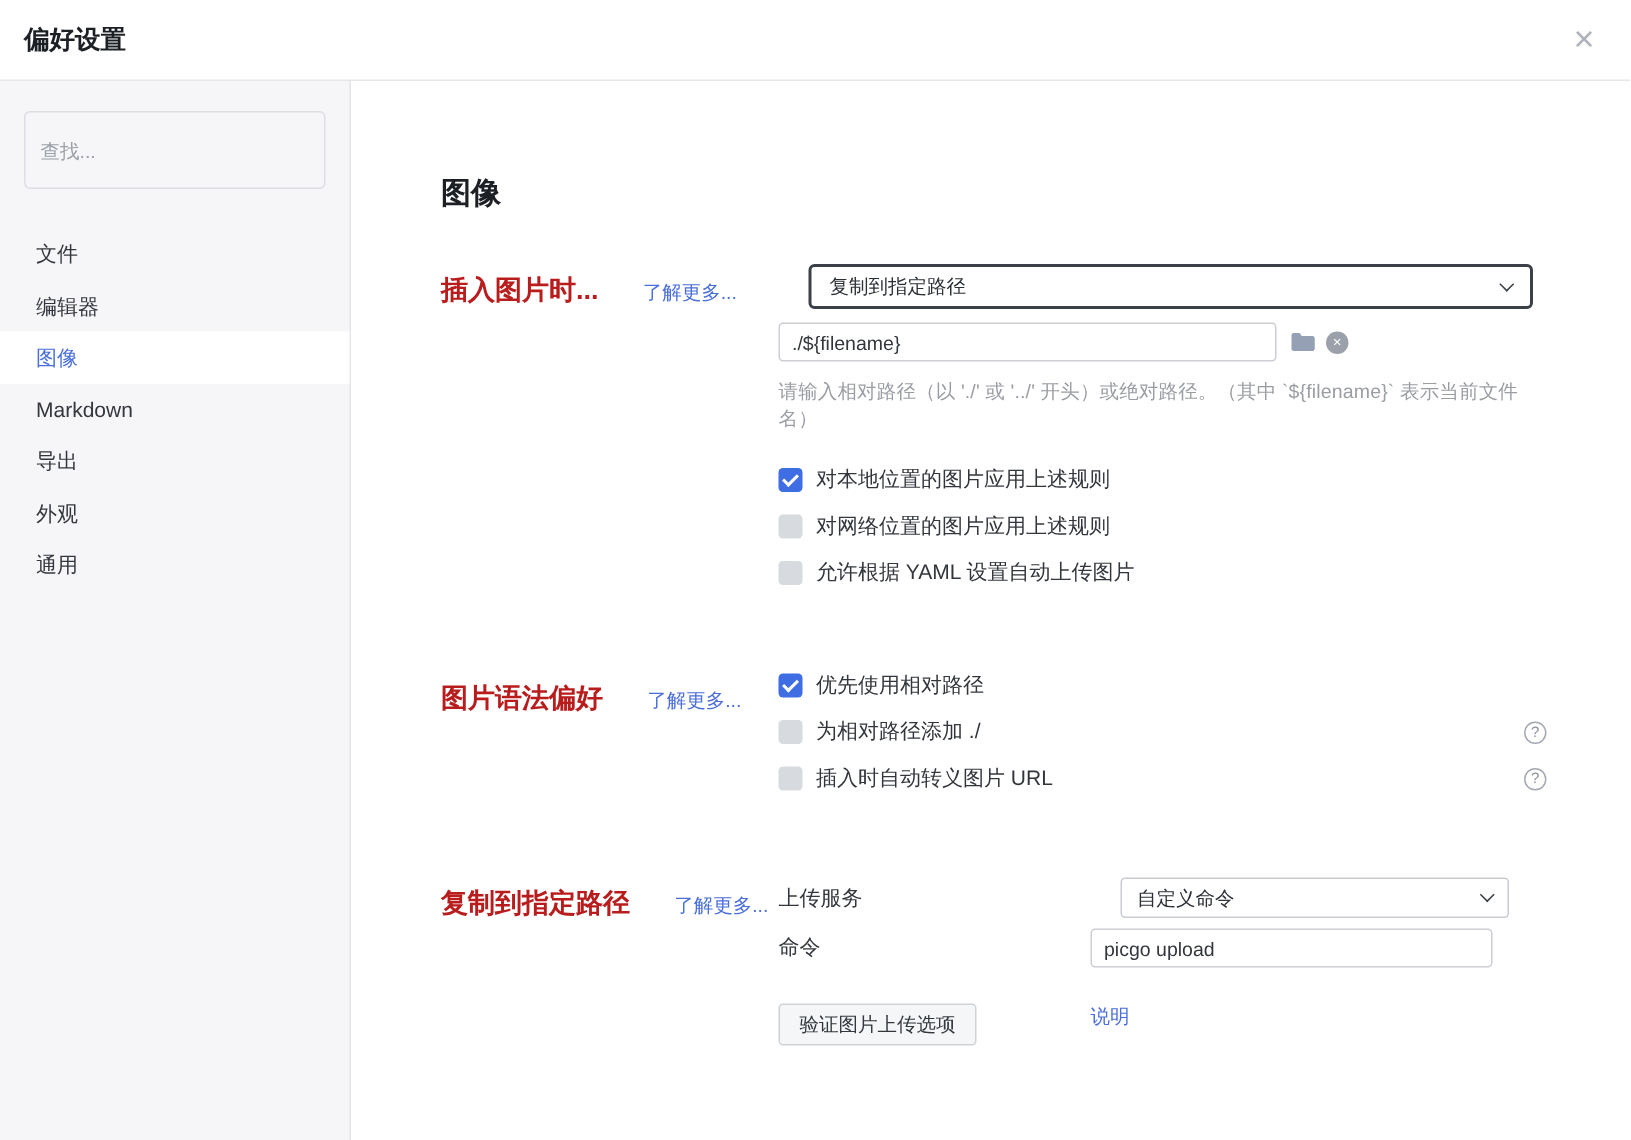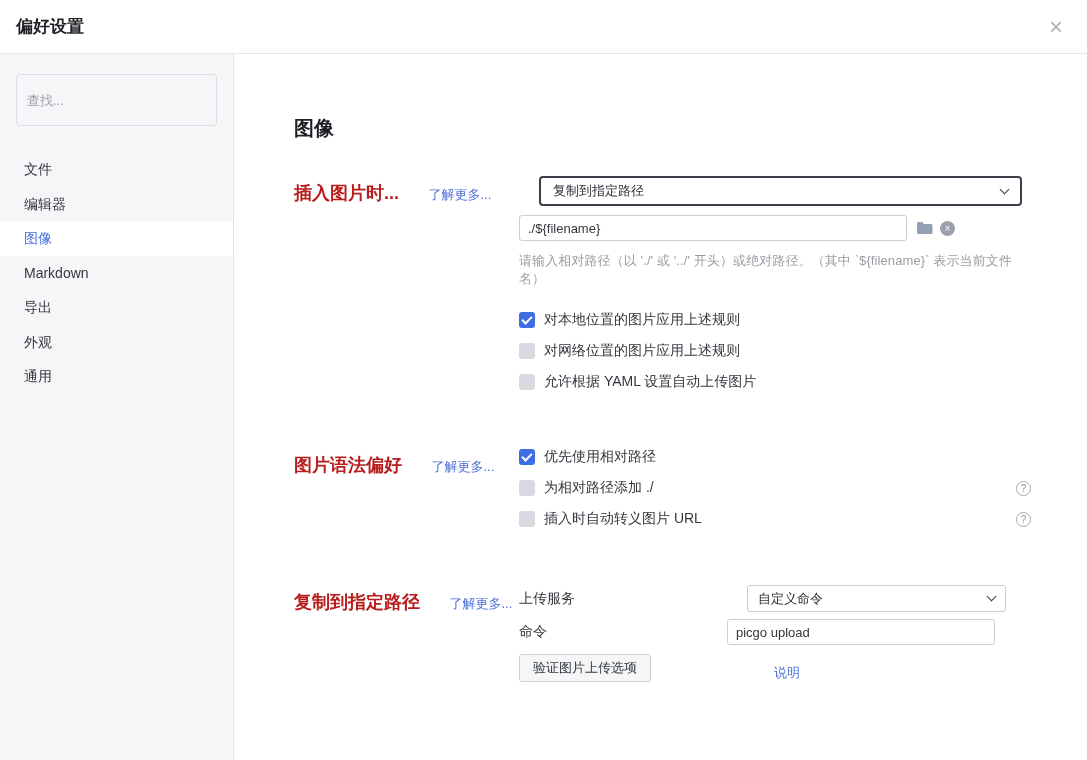--- a/index.html
+++ b/index.html
@@ -63,21 +63,21 @@
     border-right:1.6px solid #3a3f46; border-bottom:1.6px solid #3a3f46;
     transform:rotate(45deg); margin-top:-4px; margin-left:10px;
   }
 
   
   .path-row { display:flex; align-items:center; margin-top:9px; }
   .text-input {
     height:26px; border:1px solid #ccced4; border-radius:3px;
     padding:0 8px; font-size:13px; color:#33373d; font-family:inherit; outline:none; background:#fff;
   }
-  .path-input { width:388px; }
+  .path-input { width:332px; }
   .folder-btn { background:none; border:none; cursor:pointer; margin-left:9px; padding:0; display:flex; align-items:center; }
   .clear-btn {
     margin-left:7px; width:15px; height:15px; border-radius:50%;
     background:#9aa1ab; color:#fff; font-size:10px; line-height:15px; text-align:center;
     border:none; cursor:pointer; padding:0; font-family:inherit; display:block;
   }
   .hint { margin-top:11px; font-size:13px; color:#9a9da3; letter-spacing:0.1px; }
 
   
   .checks { margin-top:23px; }
@@ -96,21 +96,21 @@
   .help-icon {
     width:15px; height:15px; border-radius:50%; border:1px solid #a4a9b1;
     color:#8d939c; font-size:10px; line-height:13px; text-align:center;
     flex-shrink:0; cursor:pointer; user-select:none;
   }
 
   
   .upload-row { display:flex; align-items:center; margin-bottom:7px; }
   .upload-label { width:208px; flex-shrink:0; font-size:14px; color:#33373d; }
   .cmd-input { width:268px; }
-  .btn-row { display:flex; align-items:flex-end; margin-top:9px;gap:47px; }
+  .btn-row { display:flex; align-items:flex-start; margin-top:24px; }
   .btn-slot { width:208px; flex-shrink:0; }
   .validate-btn {
     background:#f5f6f7; border:1px solid #cfd2d7; border-radius:3px;
     height:28px; padding:0 13px; font-size:13px; color:#33373d;
     cursor:pointer; font-family:inherit;
   }
 </style>
 </head>
 <body>
 

